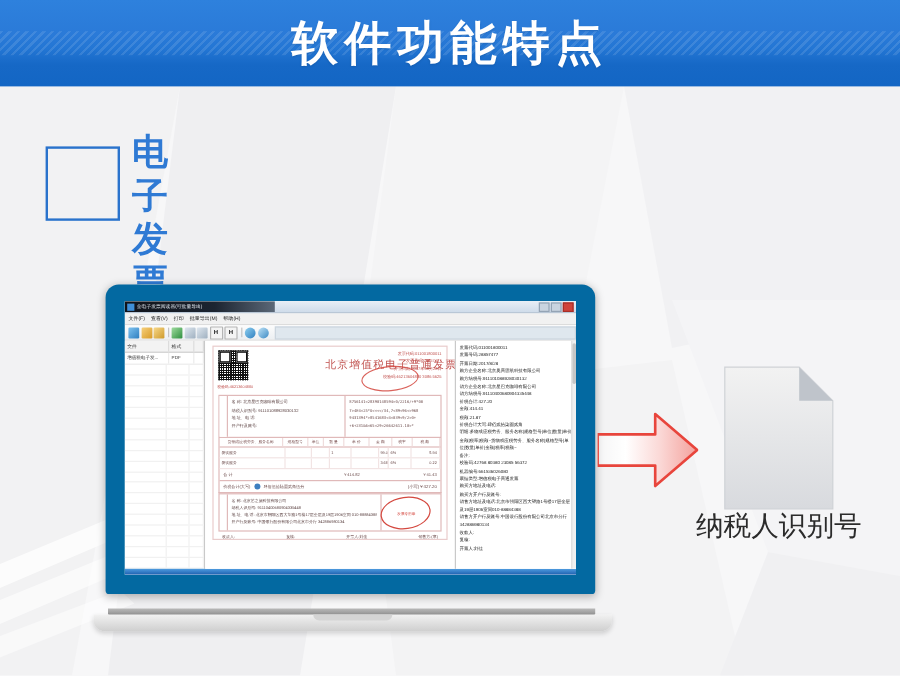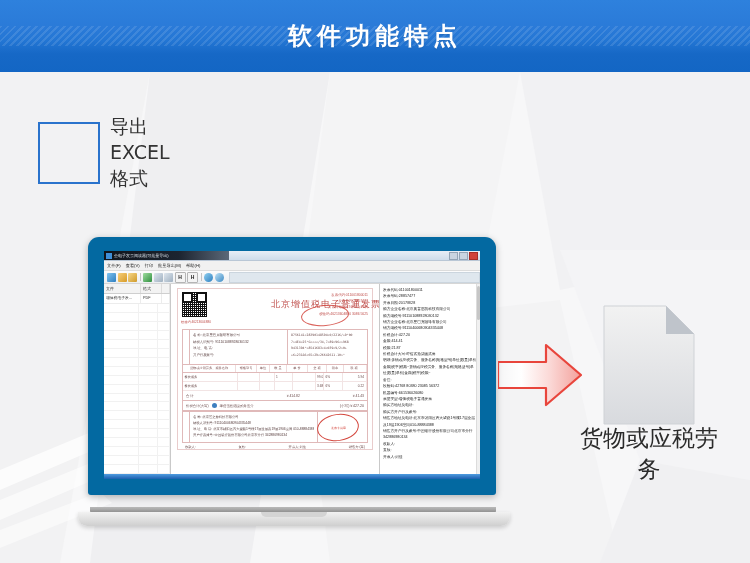--- a/index.html
+++ b/index.html
@@ -22,21 +22,21 @@
   .banner-stripe{
     position:absolute;left:0;top:26px;width:100%;height:20px;
     background:repeating-linear-gradient(135deg,
        rgba(255,255,255,.12) 0px,rgba(255,255,255,.12) 2px,
        rgba(255,255,255,0) 2px,rgba(255,255,255,0) 5px);
     opacity:.9;
   }
   .banner-title{
     position:absolute;left:0;top:0;width:100%;height:72px;
     display:flex;align-items:center;justify-content:center;
-    color:#ffffff;font-size:24px;font-weight:bold;letter-spacing:5px;
+    color:#ffffff;font-size:39px;font-weight:bold;letter-spacing:5px;
     font-family:"DejaVu Sans","Liberation Sans",sans-serif;
     text-shadow:0 1px 2px rgba(0,0,0,.12);
   }
 
   
   .sec-head{position:absolute;left:28px;top:112px;z-index:6;}
   .badge-wrap{position:absolute;left:0;top:0;width:76px;height:76px;}
   .badge-outline{
     position:absolute;left:10px;top:10px;width:62px;height:62px;
     border:2px solid #2a73cc;box-sizing:border-box;background:transparent;
@@ -274,20 +274,21 @@
 <div class="banner">
   <div class="banner-stripe"></div>
   <div class="banner-title">软件功能特点</div>
 </div>
 
 <div class="sec-head">
   <div class="badge-wrap">
     <div class="badge-outline"></div>
   </div>
   <div class="head-texts">
+    <div class="head-title">电子发票</div>
     <div class="head-sub">导出EXCEL格式</div>
   </div>
 </div>
 
 <div class="laptop">
   <div class="lid">
     <div class="screen">
 
       <div class="win">
 
@@ -604,13 +605,13 @@
     <defs>
       <linearGradient id="pg" x1="0" y1="0" x2="0" y2="1">
         <stop offset="0%" stop-color="#f2f2f2"></stop>
         <stop offset="100%" stop-color="#d8dade"></stop>
       </linearGradient>
     </defs>
     <path d="M8,6 L70,6 L98,34 L98,124 L8,124 Z" fill="url(#pg)" stroke="#cfd2d6" stroke-width="1"></path>
     <path d="M70,6 L98,34 L70,34 Z" fill="#bfc4cb"></path>
   </svg>
 </div>
-<div class="ex-caption">货物或应税劳务</div>
+<div class="ex-caption">纳税人识别号</div>
 
 </body></html>

